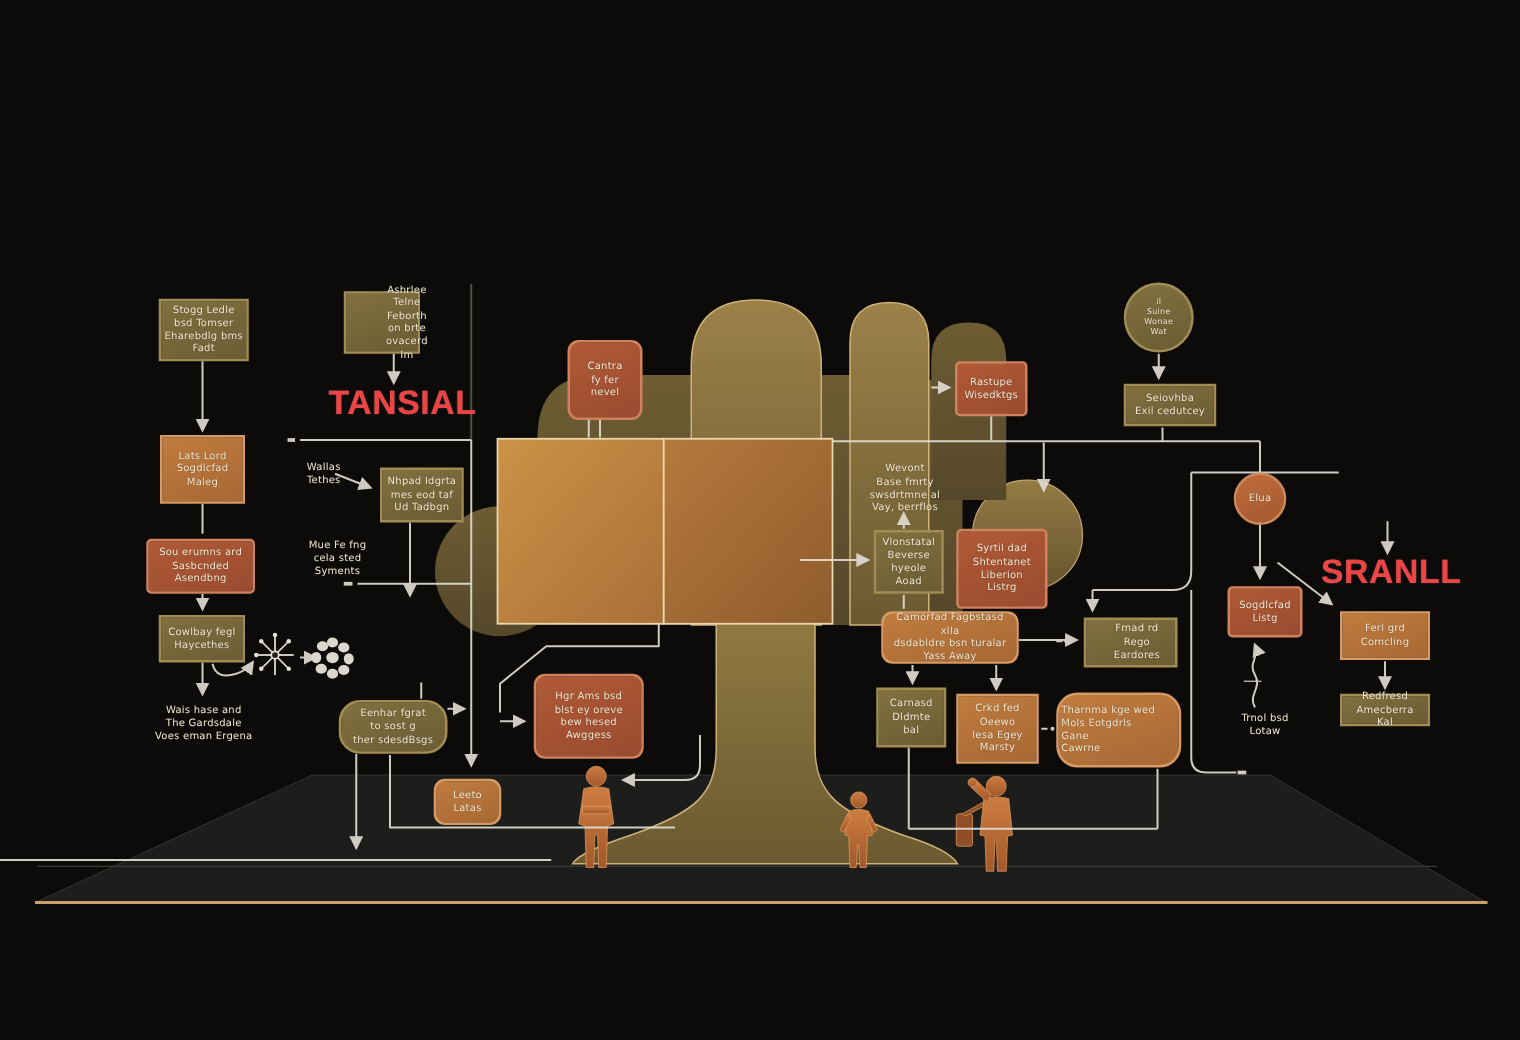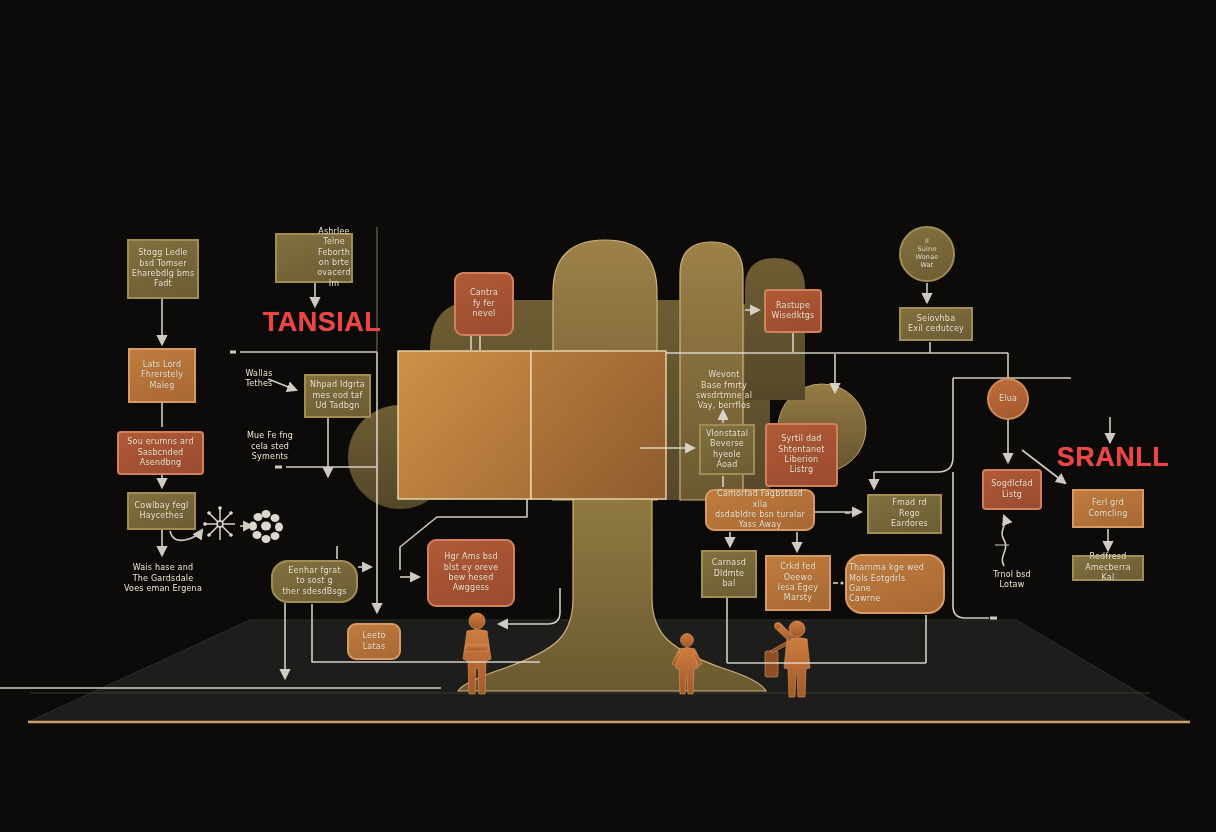--- a/index.html
+++ b/index.html
@@ -188,37 +188,37 @@
           <ellipse cx="9" cy="10" rx="4.5" ry="4"></ellipse>
       <ellipse cx="0" cy="13" rx="4.5" ry="4"></ellipse>
           <ellipse cx="-9" cy="9" rx="4.5" ry="4"></ellipse>
       <ellipse cx="-13" cy="0" rx="4" ry="4.5"></ellipse>
           <ellipse cx="-8" cy="-9" rx="4.5" ry="4"></ellipse>
       <ellipse cx="0" cy="0" rx="5" ry="4.5"></ellipse>
     </g>
   </g>
 </svg>
 
-<div class="node olive" style="left:127px;top:239px;width:72px;height:60px;">Stogg Ledle
+<div class="node olive" style="left:127px;top:239px;width:72px;height:50px;">Stogg Ledle
 bsd Tomser
 Eharebdlg bms
 Fadt</div>
 <div class="node orange" style="left:128px;top:348px;width:68px;height:55px;">Lats Lord
-Fhrerstely
+Sogdlcfad
 Maleg</div>
 <div class="node red" style="left:117px;top:431px;width:87px;height:44px;">Sou erumns ard
 Sasbcnded
 Asendbng</div>
 <div class="node olive" style="left:127px;top:492px;width:69px;height:38px;">Cowlbay fegl
 Haycethes</div>
 <div class="node plain" style="left:113px;top:559px;width:100px;height:40px;">Wais hase and
 The Gardsdale
 Voes eman Ergena</div>
 
-<div class="node olive" style="left:275px;top:233px;width:78px;height:50px;padding-left:42px;">Ashrlee Telne
+<div class="node olive" style="left:275px;top:233px;width:61px;height:50px;padding-left:42px;">Ashrlee Telne
 Feborth on brte
 ovacerd Im</div>
 <div class="node plain heading" style="left:262px;top:308px;width:120px;height:30px;">TANSIAL</div>
 <div class="node plain" style="left:236px;top:366px;width:46px;height:26px;">Wallas
 Tethes</div>
 <div class="node olive" style="left:304px;top:374px;width:67px;height:44px;">Nhpad Idgrta
 mes eod taf
 Ud Tadbgn</div>
 <div class="node plain" style="left:238px;top:428px;width:64px;height:38px;">Mue Fe fng
 cela sted

